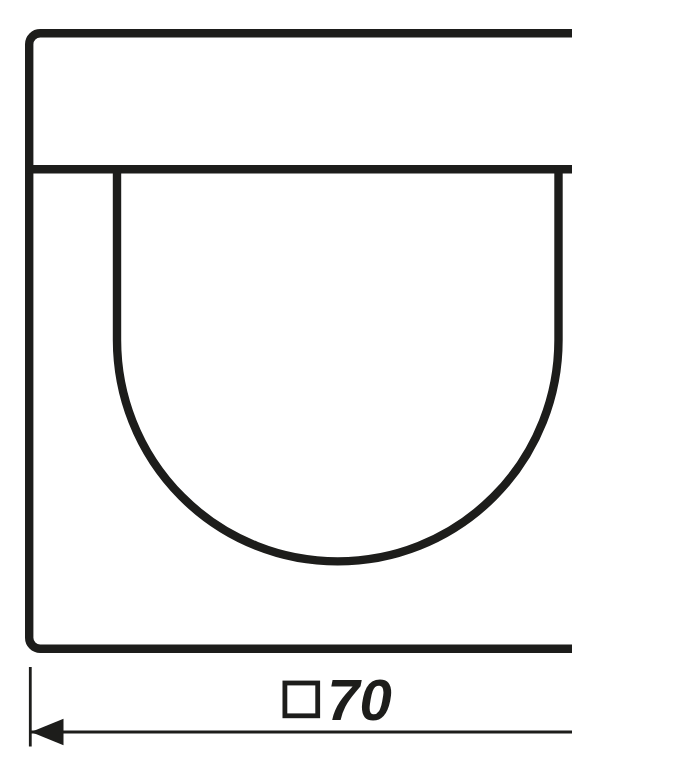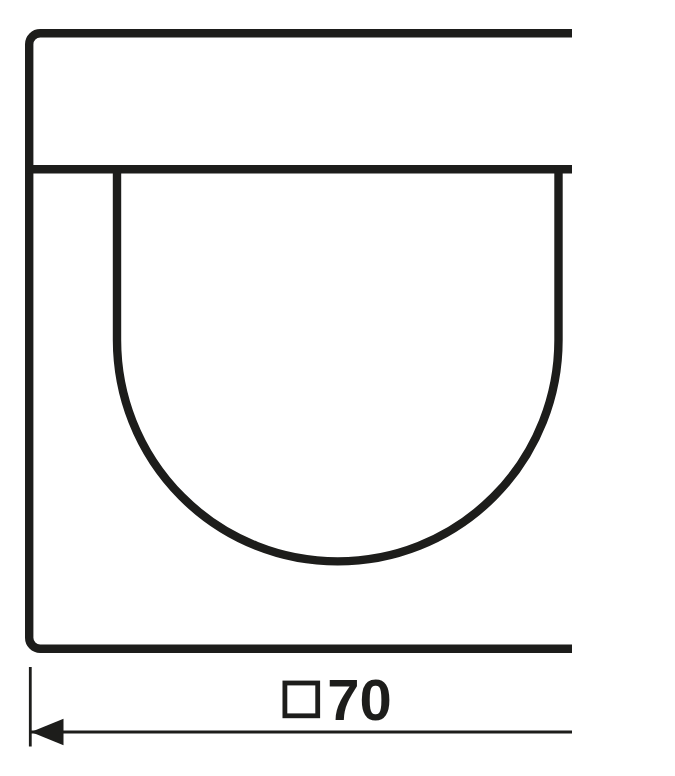--- a/index.html
+++ b/index.html
@@ -1,16 +1,16 @@
 <!DOCTYPE html>
 <html><head>
 <meta charset="utf-8">
 <style>
   html,body{margin:0;padding:0;background:#ffffff;}
-  .wrap{width:572px;height:776px;position:relative;background:#c4b5fd;overflow:hidden;}
+  .wrap{width:572px;height:776px;position:relative;background:#c4b5fd;overflow:hidden;font-style:italic;}
   svg{display:block;}
   text{font-family:"Liberation Sans",sans-serif;font-weight:bold;fill:#1d1d1b;}
 </style>
 </head>
 <body>
 <div class="wrap">
 <svg width="675" height="776" viewBox="0 0 675 776" xmlns="http://www.w3.org/2000/svg">
 
   <rect x="0" y="0" width="675" height="776" fill="#ffffff"></rect>
 

